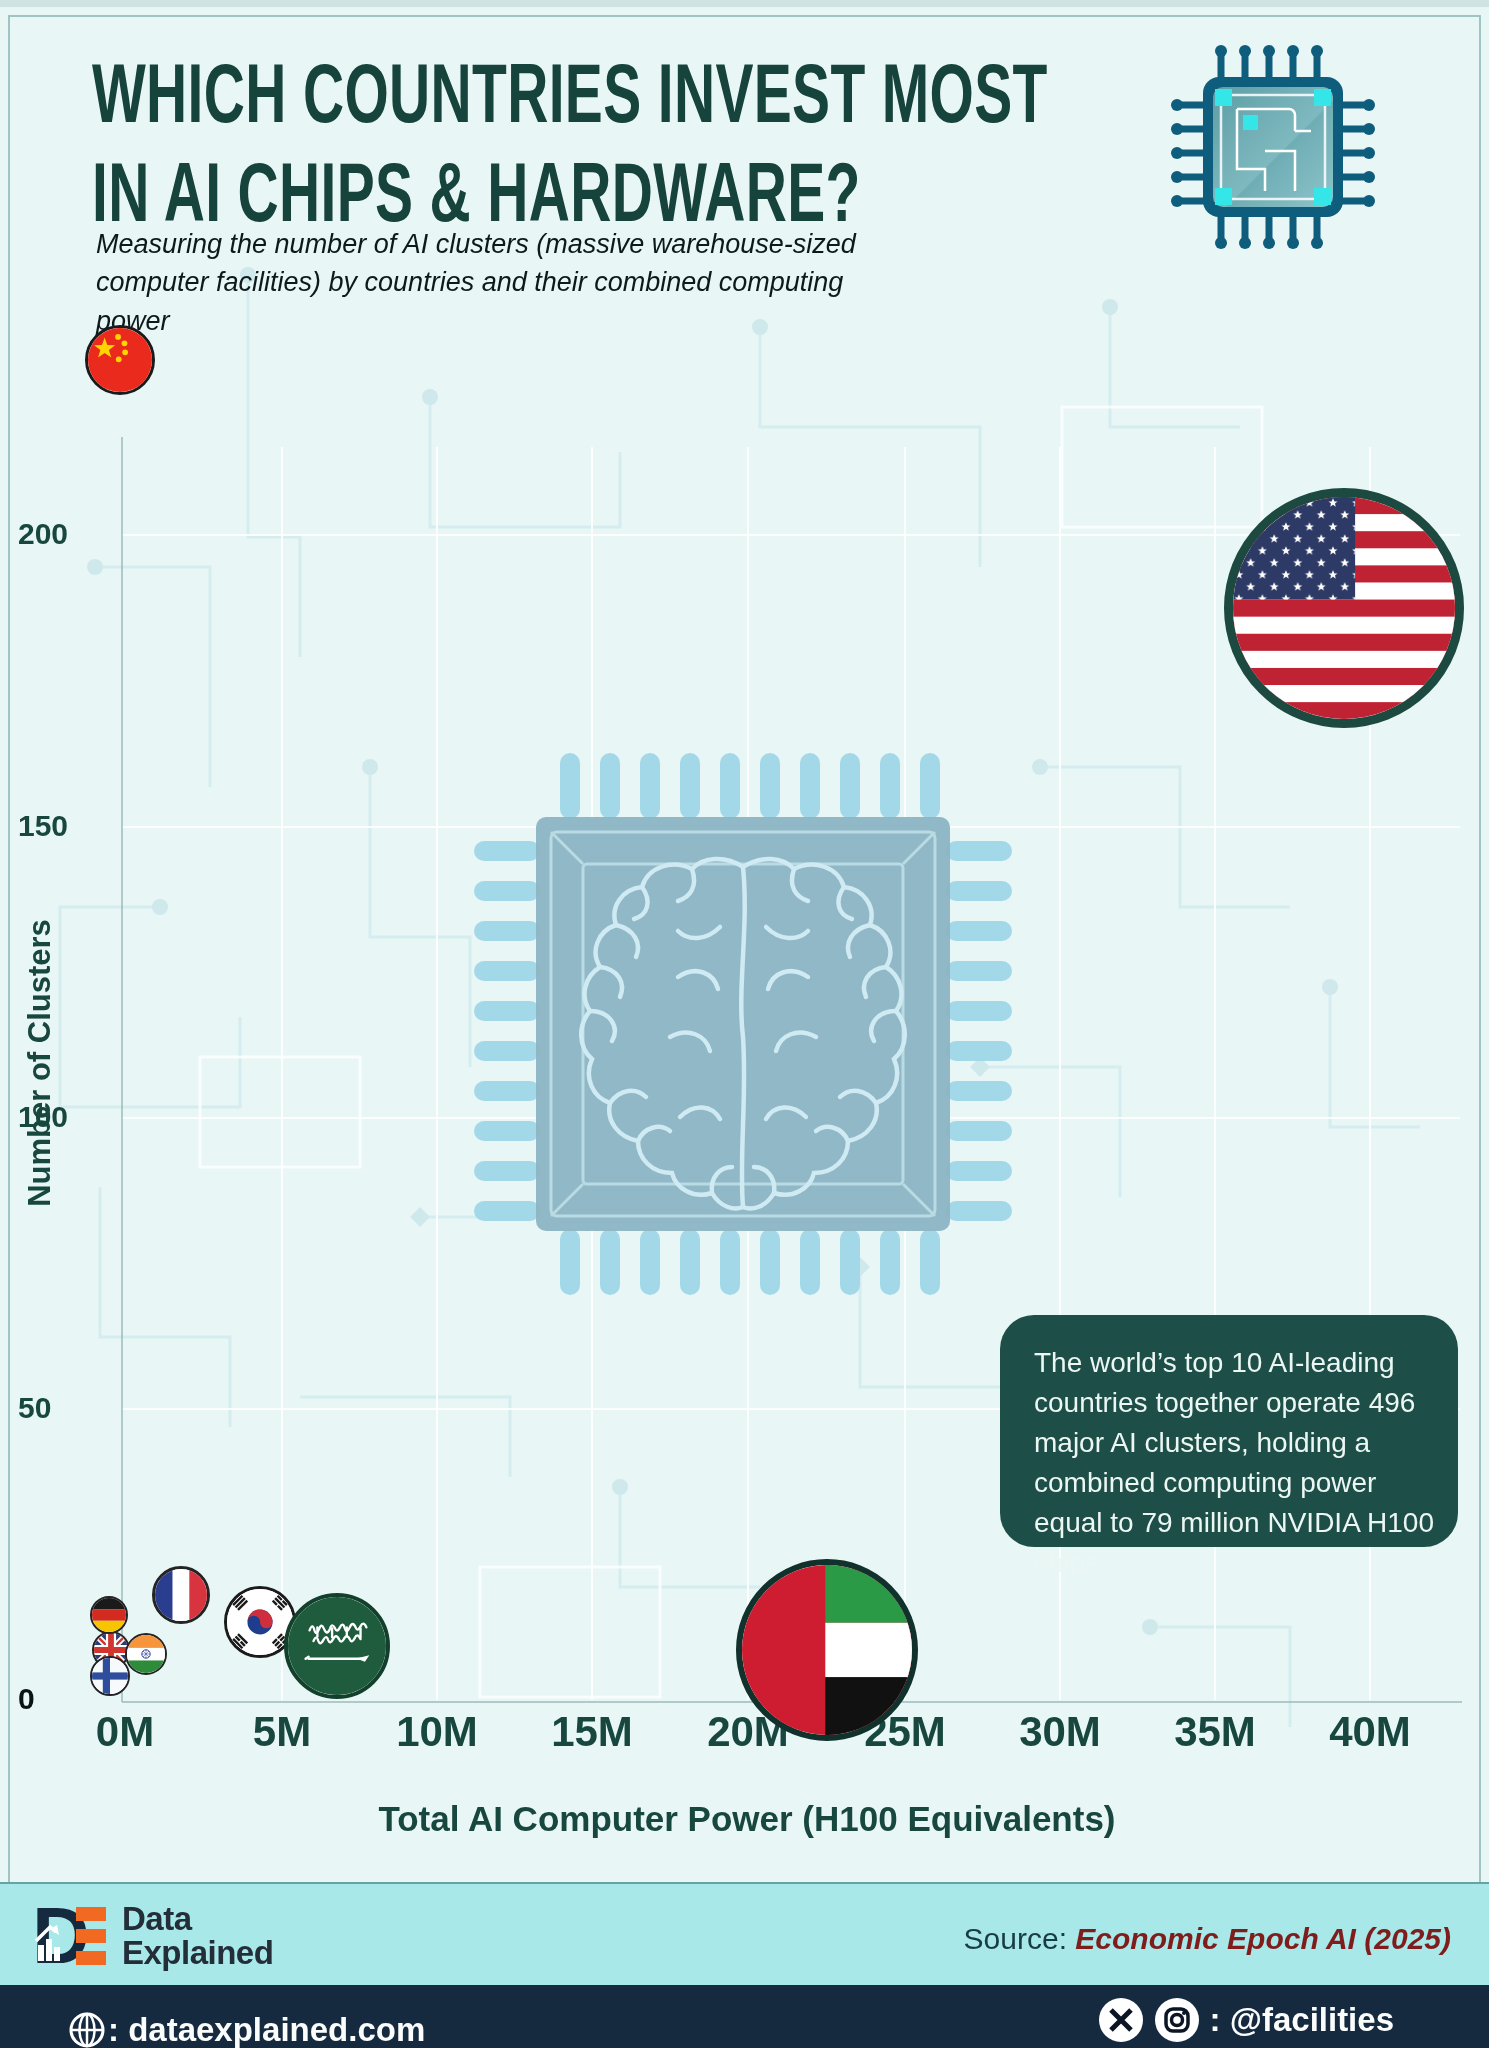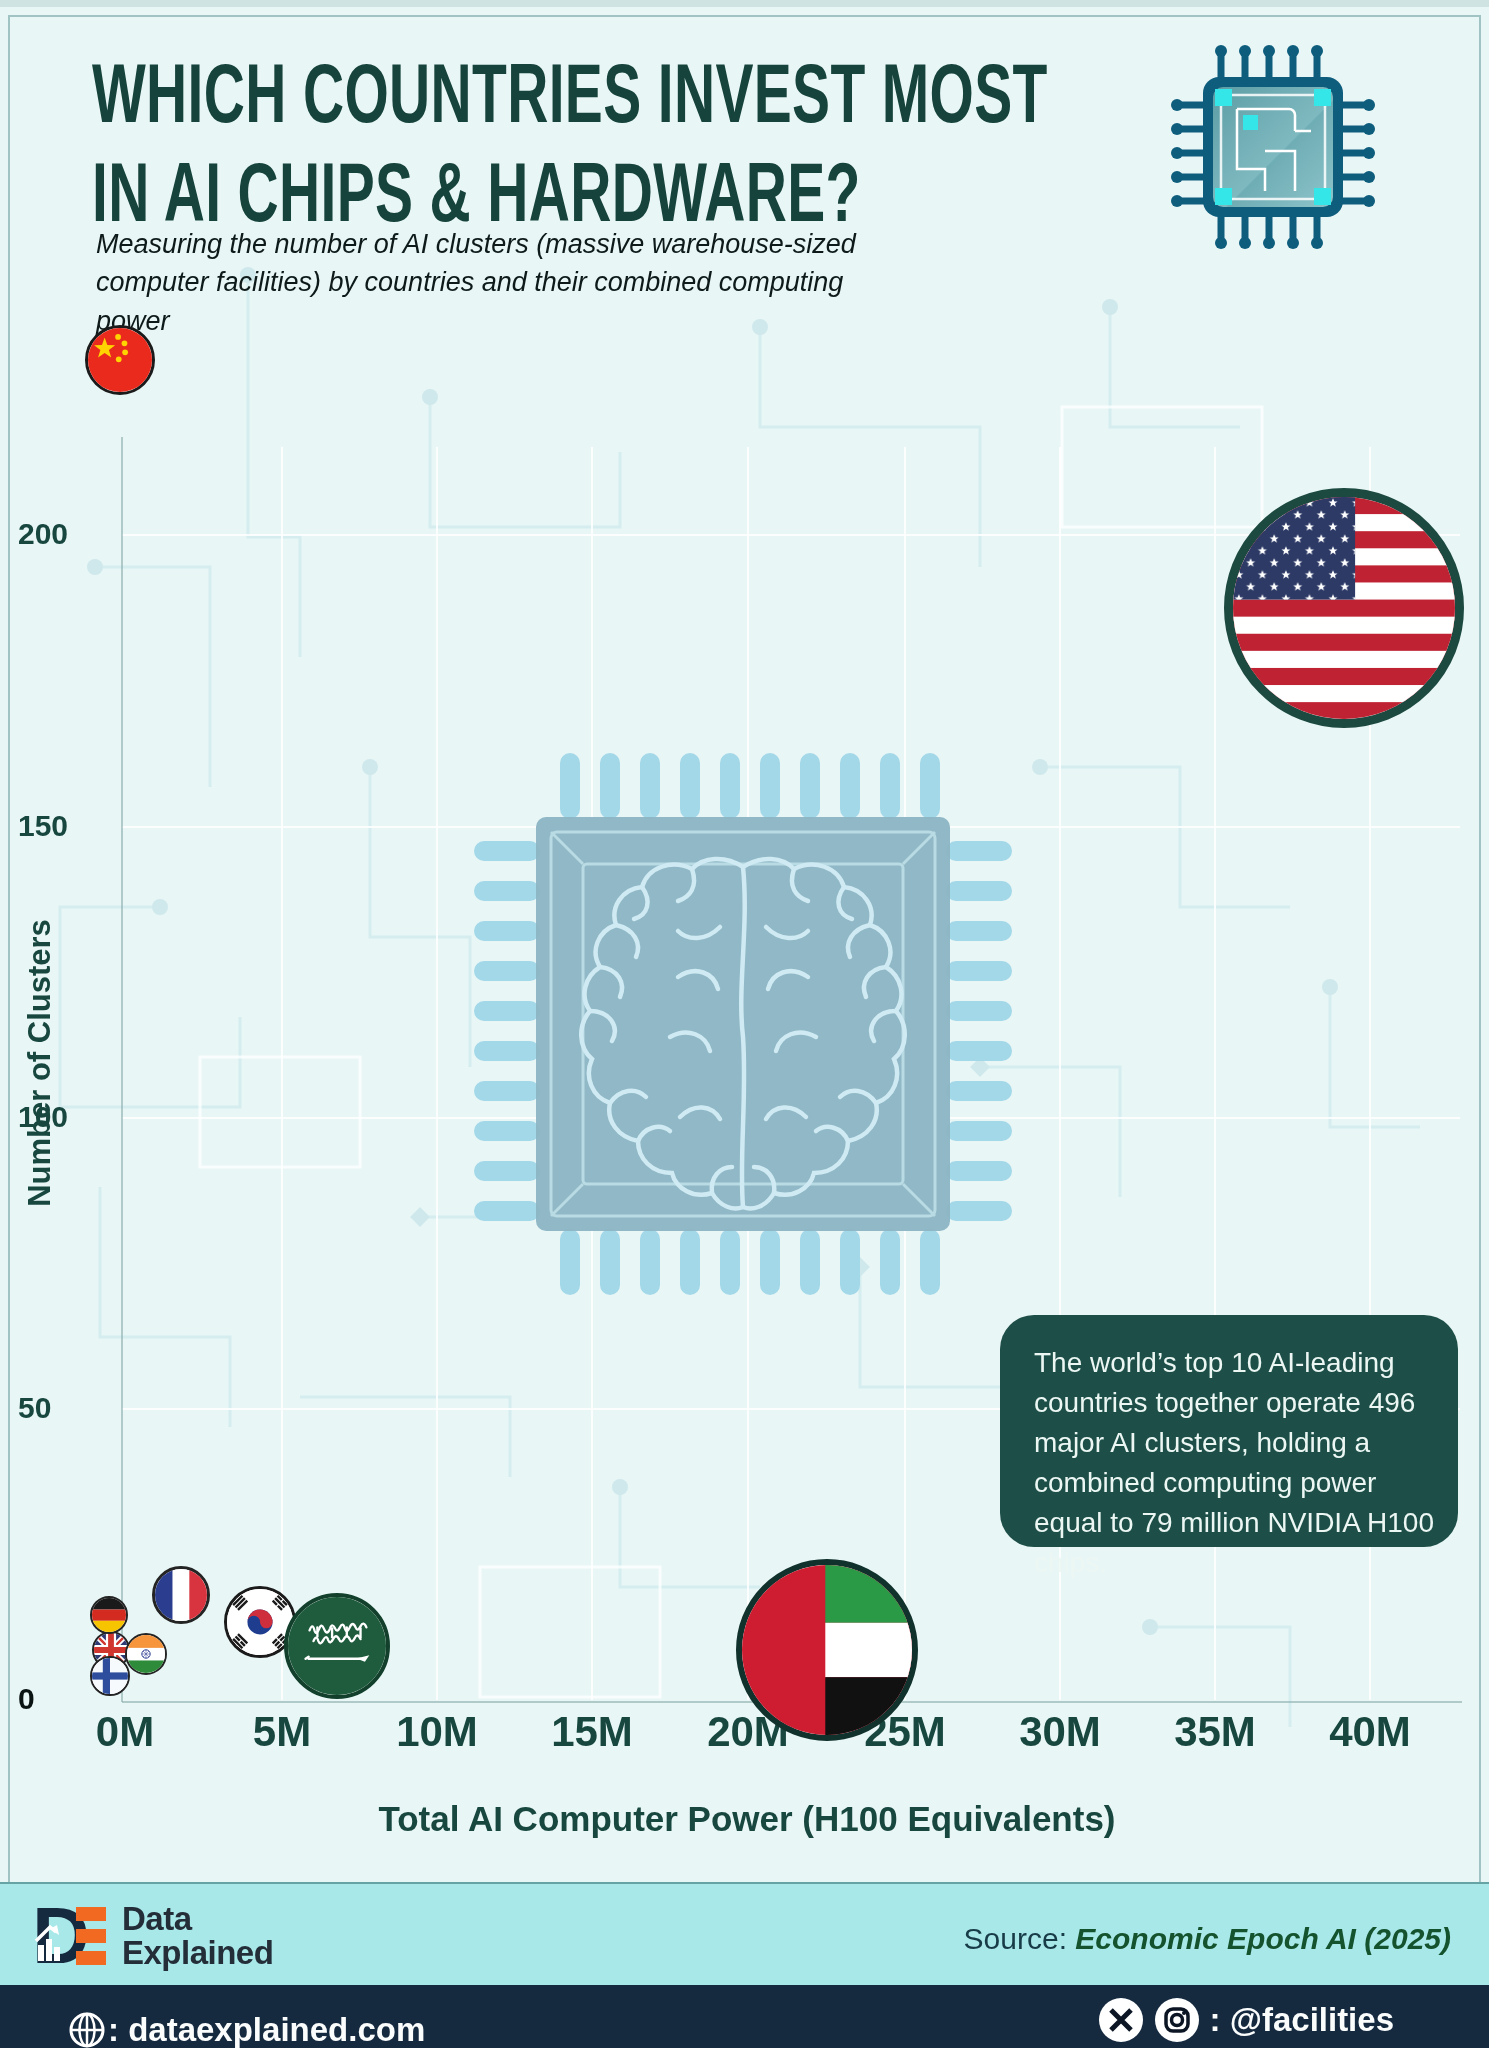--- a/index.html
+++ b/index.html
@@ -35,21 +35,21 @@
            background:#1d4f48;border-radius:34px;color:#ecf7f4;font-size:28px;line-height:1.43;
            padding:28px 24px 26px 34px;}
 
   
   .band{position:absolute;left:0;top:1875px;width:1489px;height:107px;background:#a8e8e9;
         border-top:2px solid rgba(20,80,80,.45);box-sizing:border-box;}
   .brand{position:absolute;left:30px;top:13px;display:flex;align-items:center;gap:14px;}
   .brand-text{font-size:33px;font-weight:800;color:#232e39;line-height:34px;letter-spacing:-.5px;}
   .source{position:absolute;right:38px;top:38px;font-size:30px;color:#173b47;}
   .source .pre{font-weight:500;}
-  .source .name{font-weight:800;font-style:italic;color:#14532d;}
+  .source .name{font-weight:800;font-style:italic;color:#7f1d1d;}
 
   
   .bar{position:absolute;left:0;top:1978px;width:1489px;height:70px;background:#15293f;}
   .bar-left{position:absolute;left:66px;top:0;height:90px;display:flex;align-items:center;}
   .bar-right{position:absolute;right:95px;top:0;height:70px;display:flex;align-items:center;gap:10px;}
   .bar-text{color:#fbfdfd;font-size:33px;font-weight:600;}
 </style>
 </head>
 <body>
 

